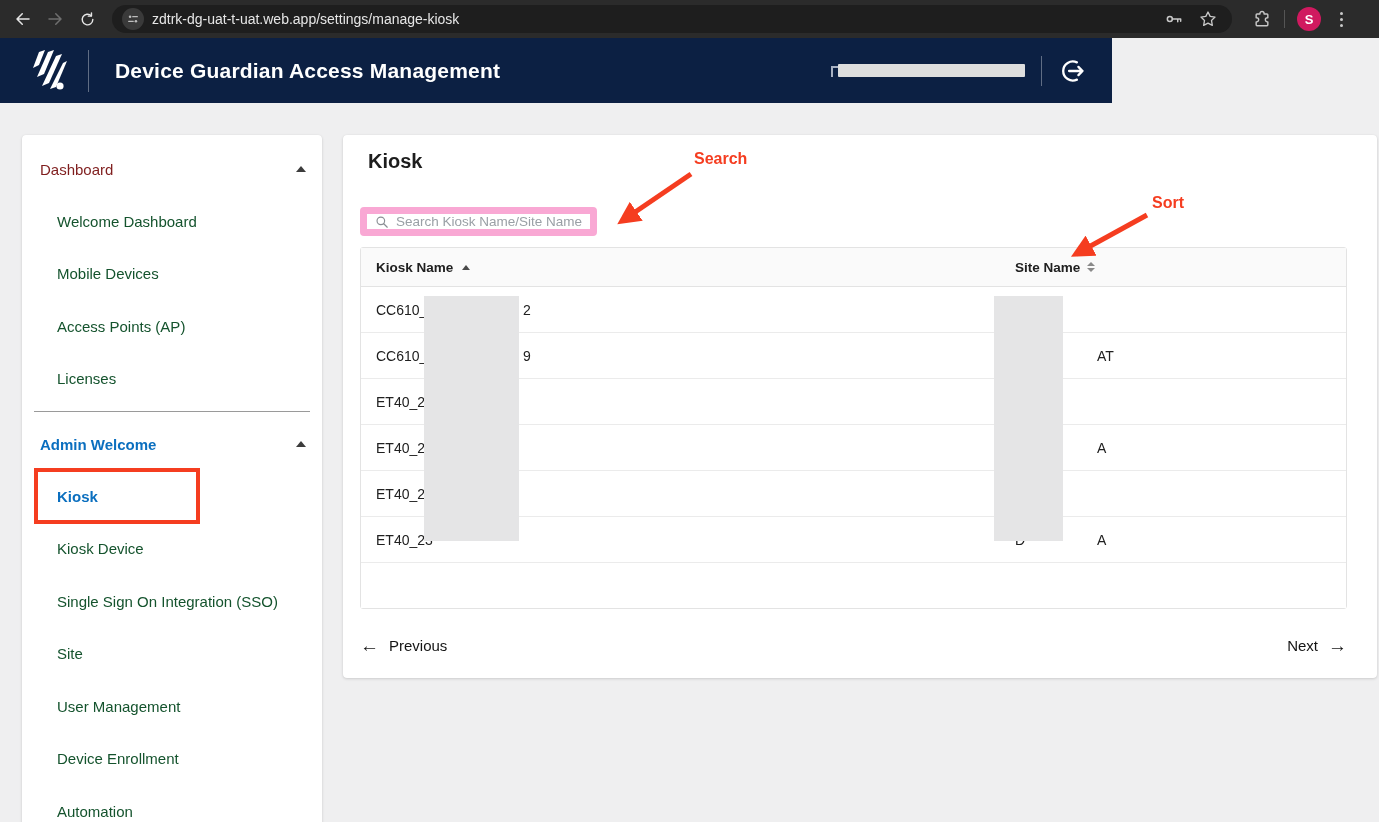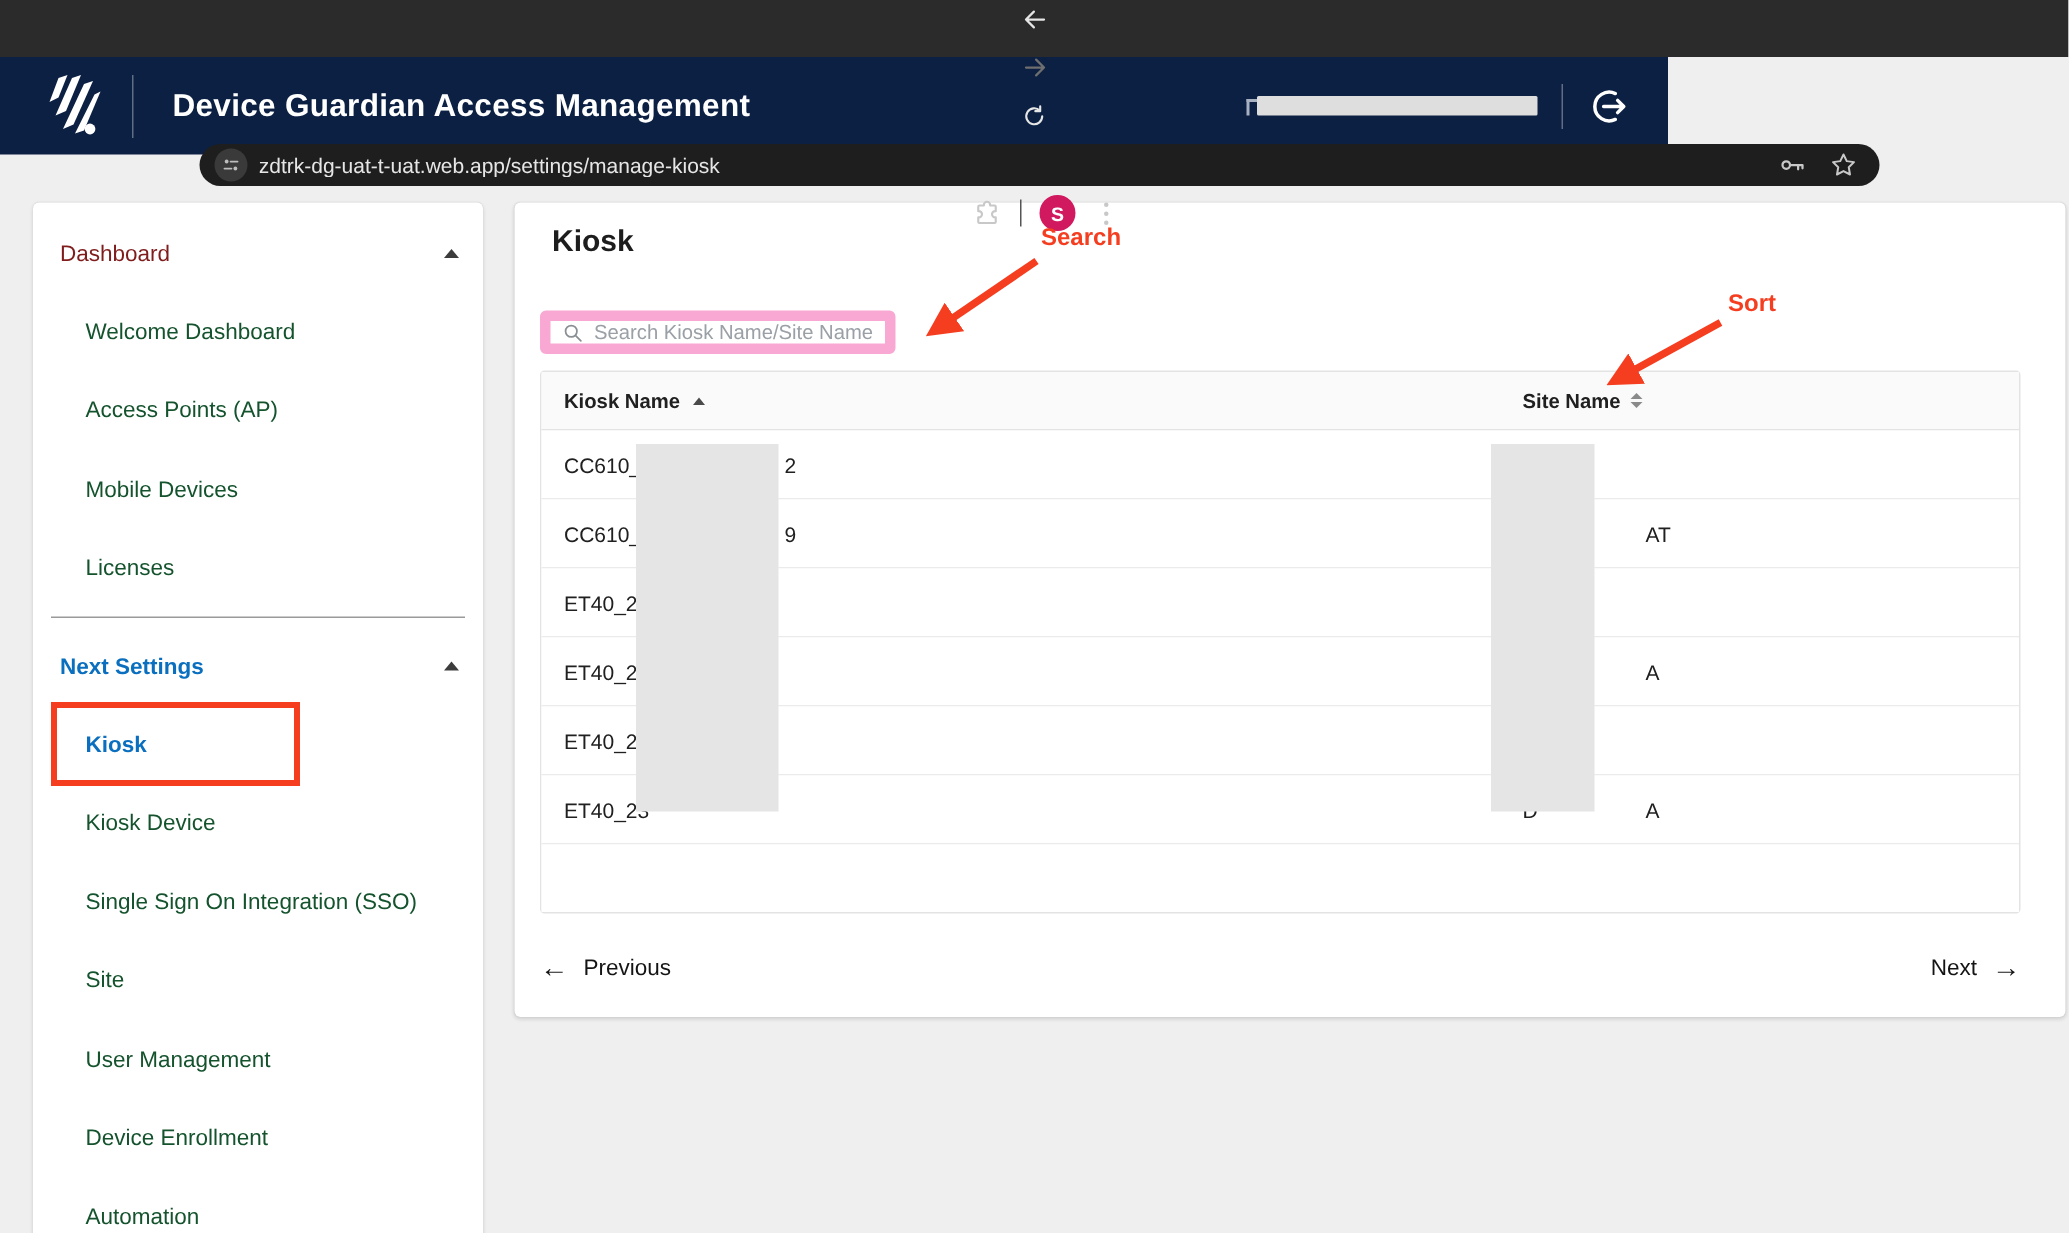--- a/index.html
+++ b/index.html
@@ -8,21 +8,21 @@
     position:relative; overflow:hidden;
     background:#efeff0;
     font-family:"Liberation Sans", sans-serif;
     color:#1f1f1f;
   }
 
   
   .browser-bar {
     position:absolute; top:0; left:0; width:1379px; height:38px;
     background:#2b2b2b; display:flex; align-items:center; gap:6px;
-    padding:0 10px; z-index:10;flex-direction:column;
+    padding:0 10px; z-index:10;
   }
   .nav-btn { width:26px; height:26px; display:flex; align-items:center; justify-content:center; border-radius:50%; flex:0 0 auto; }
   .url-pill {
     height:28px; flex:0 0 auto; width:1120px; margin-left:6px;
     background:#1e1e1e; border-radius:14px;
     display:flex; align-items:center; padding:0 10px; gap:8px;
   }
   .site-info-circle { width:22px; height:22px; border-radius:50%; background:#3a3a3a; display:flex; align-items:center; justify-content:center; flex:0 0 auto; }
   .url-text { color:#e6e6e6; font-size:14px; flex:1 1 auto; white-space:nowrap; overflow:hidden; }
   .pill-right { display:flex; align-items:center; gap:14px; padding-right:4px; }
@@ -204,33 +204,33 @@
 
 <div class="card sidebar">
   <div class="side-section-header">
     <span>Dashboard</span>
     <span class="collapse-arrow"></span>
   </div>
   <div class="side-item">
     <span>Welcome Dashboard</span>
   </div>
   <div class="side-item">
+    <span>Mobile Devices</span>
+  </div>
+  <div class="side-item">
     <span>Access Points (AP)</span>
   </div>
   <div class="side-item">
-    <span>Mobile Devices</span>
-  </div>
-  <div class="side-item">
     <span>Licenses</span>
   </div>
 
   <div class="side-divider"></div>
 
   <div class="side-section-header blue">
-    <span>Next Settings</span>
+    <span>Admin Welcome</span>
     <span class="collapse-arrow"></span>
   </div>
   <div class="side-item active">
     <div class="kiosk-red-box"></div>
     <span>Kiosk</span>
   </div>
   <div class="side-item">
     <span>Kiosk Device</span>
   </div>
   <div class="side-item">

